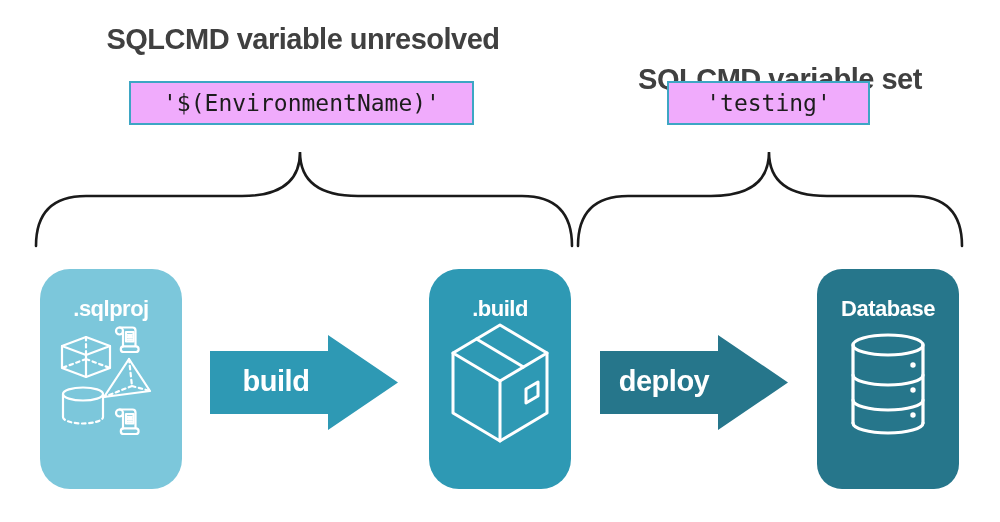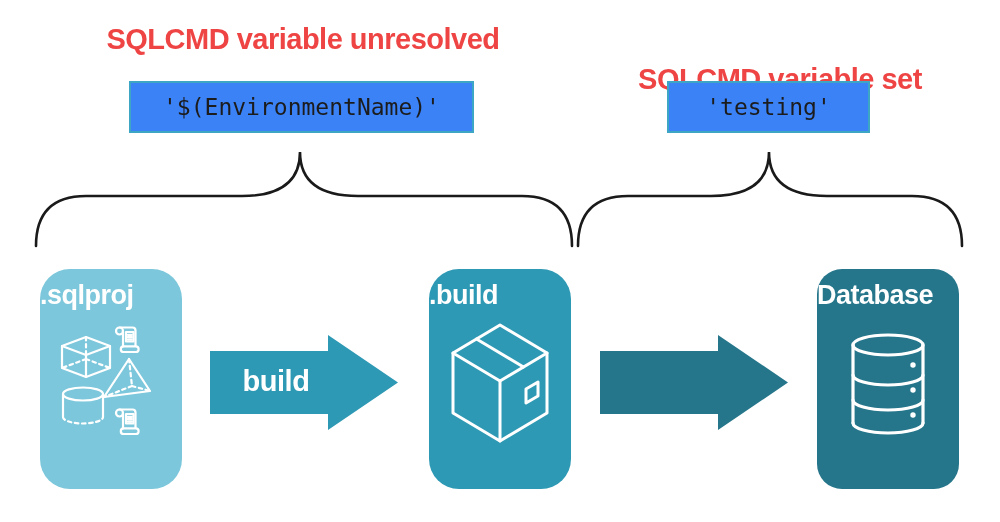--- a/index.html
+++ b/index.html
@@ -2,44 +2,44 @@
 <html><head>
 <meta charset="utf-8">
 <style>
   html,body{margin:0;padding:0;background:#fff;}
   .canvas{
     position:relative;width:1000px;height:522px;background:#fff;overflow:hidden;
     font-family:"Liberation Sans",sans-serif;
   }
   
   .heading{
-    position:absolute;top:25px;font-size:29px;font-weight:700;color:#ef4444;
+    position:absolute;top:25px;font-size:29px;font-weight:700;color:#404040;
     text-align:center;letter-spacing:-0.5px;line-height:1;white-space:nowrap;
   }
   .h-left{left:93px;width:420px;}
   .h-right{left:580px;width:400px;margin-top:40px;}
   
   .codebox{
-    position:absolute;top:81px;height:52px;box-sizing:border-box;background:#3b82f6;
+    position:absolute;top:81px;height:44px;box-sizing:border-box;background:#f0abfc;
     border:2.5px solid #3DA6C4;display:flex;align-items:center;justify-content:center;
     font-family:"DejaVu Sans Mono","Liberation Mono",monospace;font-size:23px;color:#1c1c1c;
     white-space:nowrap;
   }
   .cb-left{left:129px;width:345px;}
   .cb-right{left:667px;width:203px;}
   
   .braces{position:absolute;left:0;top:144px;width:1000px;height:110px;}
   .brace{fill:none;stroke:#1a1a1a;stroke-width:2.6;stroke-linecap:round;}
   
   .node{position:absolute;top:269px;width:142px;height:220px;border-radius:30px;}
   .node-sqlproj{left:40px;background:#7CC7DB;}
   .node-dacpac{left:429px;background:#2E99B4;}
   .node-database{left:817px;background:#26768B;border-radius:25px;}
   .node-label{
-    margin-top:12px;color:#fff;font-weight:700;font-size:27px;
+    margin-top:28px;text-align:center;color:#fff;font-weight:700;font-size:22px;
     letter-spacing:-0.5px;line-height:1.1;
   }
   .node svg{position:absolute;}
   .icon-sqlobjects{left:18px;top:52px;width:96px;height:118px;}
   .icon-package{left:21px;top:53px;width:100px;height:122px;}
   .icon-db{left:32px;top:63px;width:78px;height:104px;}
   
   .arrow{position:absolute;top:335px;width:188px;height:95px;}
   .arrow-build{left:210px;}
   .arrow-deploy{left:600px;}
@@ -117,20 +117,21 @@
         <path d="M97,31 V91 L50,119"></path>
         <path d="M26.5,17 L73.5,45"></path>
         <path d="M76,67 L88,60 V74 L76,81 Z"></path>
       </g>
     </svg>
   </div>
 
   <svg class="arrow arrow-deploy" viewBox="0 0 188 95">
     <path d="M0,16 H118 V0 L188,47.5 L118,95 V79 H0 Z" fill="#26768B"></path>
   </svg>
+  <div class="arrow-label al-deploy">deploy</div>
 
   <div class="node node-database">
     <div class="node-label">Database</div>
     <svg class="icon-db" viewBox="0 0 78 104">
       <g fill="none" stroke="#fff" stroke-width="3.2" stroke-linecap="round">
         <ellipse cx="39" cy="13" rx="35" ry="10"></ellipse>
         <path d="M4,13 V91 M74,13 V91"></path>
         <path d="M4,91 a35,10 0 0 0 70,0"></path>
         <path d="M4,43 a35,10 0 0 0 70,0"></path>
         <path d="M4,68 a35,10 0 0 0 70,0"></path>

